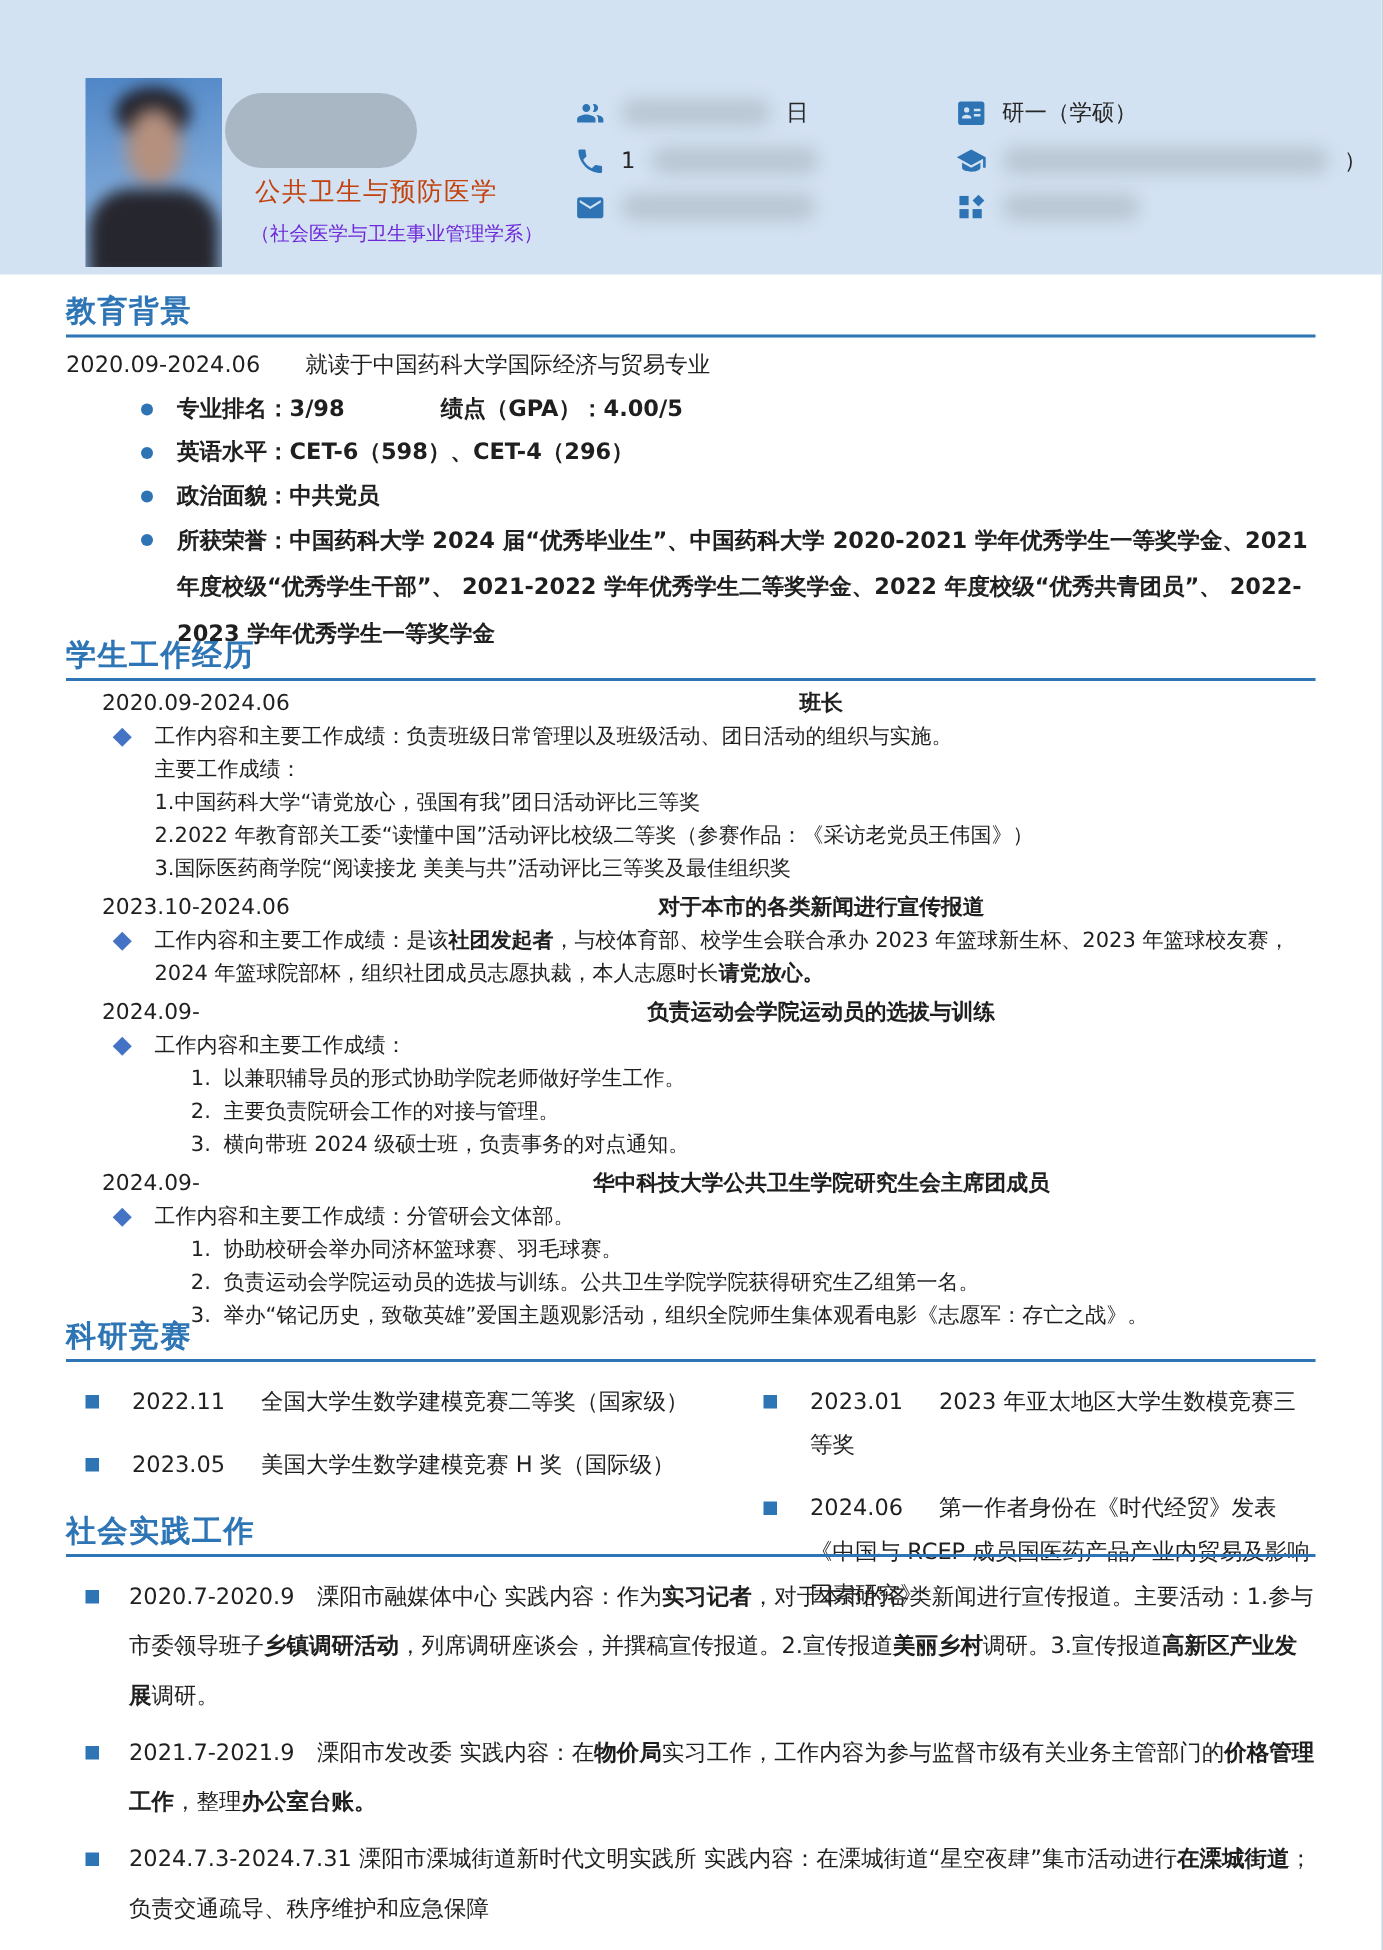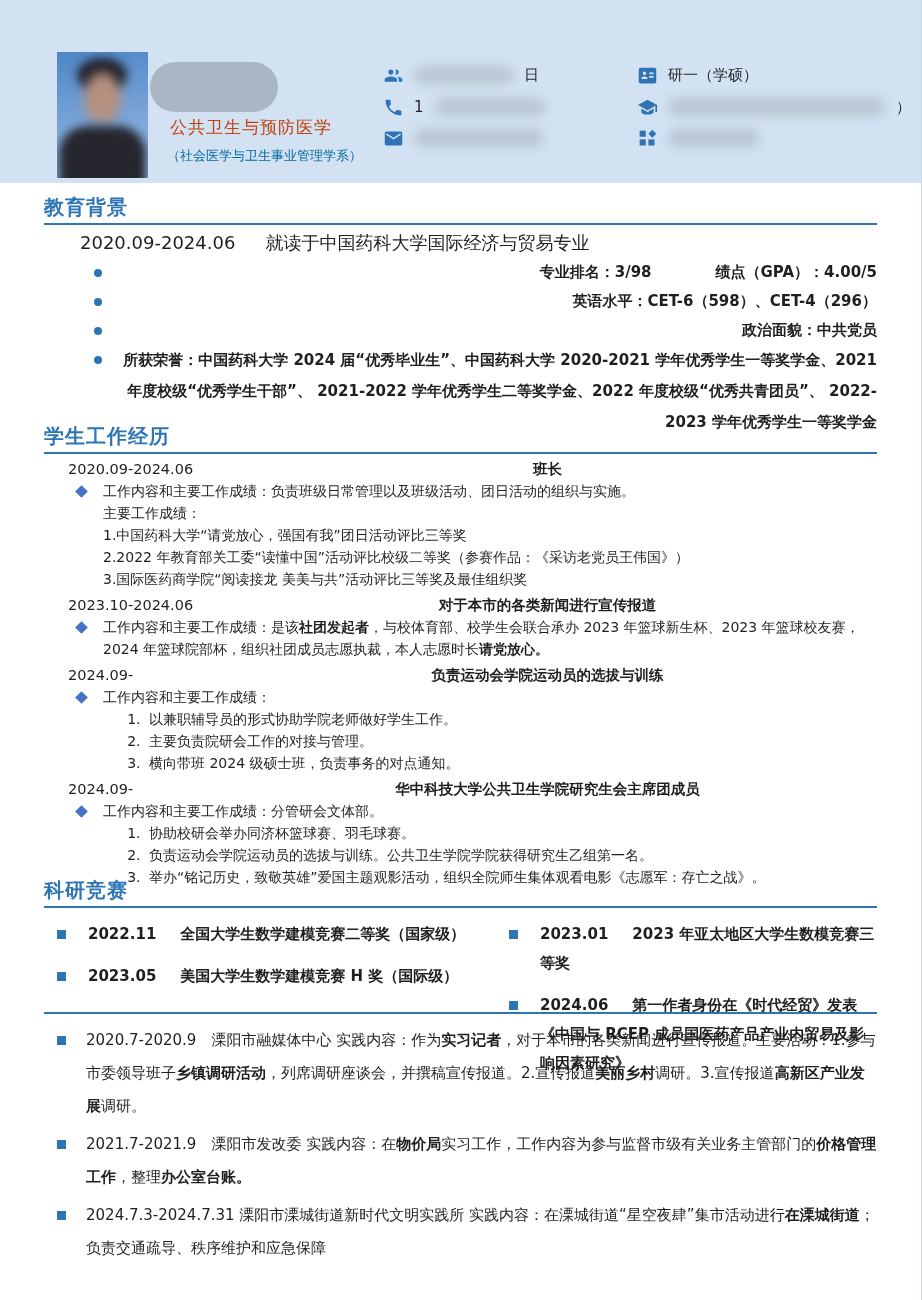--- a/index.html
+++ b/index.html
@@ -12,59 +12,59 @@
   .photo{position:absolute;left:57px;top:52px;width:91px;height:126px;overflow:hidden;
          background:linear-gradient(170deg,#4f86c6 0%,#7aa6d8 55%,#93b7e0 100%);}
   .ph-hair{position:absolute;left:20px;top:6px;width:50px;height:34px;border-radius:50%;background:#20202a;filter:blur(5px);}
   .ph-face{position:absolute;left:27px;top:20px;width:37px;height:52px;border-radius:50%;background:#b5907e;filter:blur(6px);}
   .ph-body{position:absolute;left:2px;bottom:-8px;width:87px;height:60px;border-radius:28px 28px 0 0;background:#26262e;filter:blur(5px);}
 
   .blob{display:inline-block;background:#b3c0cc;border-radius:10px;filter:blur(6px);opacity:.85;}
   .name-blob{position:absolute;left:150px;top:62px;width:128px;height:50px;border-radius:26px;background:#a9b7c4;}
 
   .major{position:absolute;left:170px;top:116px;font-size:17px;color:#c2410c;font-weight:500;letter-spacing:1px;}
-  .dept{position:absolute;left:167px;top:147px;font-size:13px;color:#0369a1;}
+  .dept{position:absolute;left:167px;top:147px;font-size:13px;color:#6d28d9;}
 
   .c-row{position:absolute;display:flex;align-items:center;gap:10px;height:24px;}
   .cicon{width:21px;height:21px;display:inline-flex;flex:0 0 21px;}
   .cicon svg{width:100%;height:100%;fill:#2e74b5;}
   .c-blob{height:18px;}
   .ctext{font-size:15px;color:#262626;white-space:nowrap;}
 
   
   .sec{position:absolute;left:44px;right:44px;}
   #sec-edu{top:195px;} #sec-work{top:424px;} #sec-research{top:878px;} #sec-social{top:1008px;}
   .sec-title{margin:0;font-size:20px;line-height:24px;font-weight:700;color:#2e75b6;letter-spacing:1px;}
   .sec-rule{height:2px;background:#2e75b6;margin-top:4px;}
 
   
-  .edu-intro{margin-top:6px;font-size:18px;line-height:24px;margin-left:36px;}
+  .edu-intro{margin-top:6px;font-size:15px;line-height:24px;}
   .edu-date{margin-right:30px;}
-  .edu-list{list-style:none;margin:3px 0 0;padding:0;text-align:right;}
+  .edu-list{list-style:none;margin:3px 0 0;padding:0;}
   .edu-list li{position:relative;padding-left:74px;font-size:15px;font-weight:700;line-height:29px;}
   .edu-list li.hn{line-height:31px;}
   .dot{position:absolute;left:50px;top:11px;width:8px;height:8px;border-radius:50%;background:#2e74b5;}
   .gpa{margin-left:64px;}
 
   
   .w-entry{margin-top:4px;font-size:14px;}
   .w-head{display:flex;font-size:14.5px;line-height:22px;}
   .w-date{flex:0 0 150px;padding-left:24px;}
   .w-role{flex:1;text-align:center;font-weight:700;}
   .w-item{position:relative;padding-left:59px;line-height:22px;}
   .dmd{position:absolute;left:33px;top:7px;width:9px;height:9px;background:#4472c4;transform:rotate(45deg);}
   .w-sub{padding-left:59px;line-height:22px;}
   .w-ol{margin:0;padding-left:101px;line-height:22px;}
   .w-ol li{padding-left:4px;}
 
   
   .r-grid{display:flex;margin-top:12px;font-size:15px;}
   .r-col-l{width:452px;}
   .r-col-r{flex:1;}
-  .r-item{position:relative;padding-left:44px;line-height:29px;margin-bottom:13px;font-weight:bold;}
+  .r-item{position:relative;padding-left:44px;line-height:29px;margin-bottom:13px;}
   .sq{position:absolute;left:13px;top:10px;width:9px;height:9px;background:#2e75b6;}
   .r-date{margin-right:24px;}
 
   
   .s-list{margin-top:10px;font-size:15px;}
   .s-item{position:relative;padding-left:42px;line-height:33px;margin-bottom:5px;}
   .s-item .sq{top:12px;}
   .bld{font-weight:700;}
 </style>
 </head>
@@ -213,20 +213,21 @@
         <div class="r-item"><span class="sq"></span><span class="r-date">2023.05</span><span>美国大学生数学建模竞赛 H 奖（国际级）</span></div>
       </div>
       <div class="r-col-r">
         <div class="r-item"><span class="sq"></span><span class="r-date">2023.01</span><span>2023 年亚太地区大学生数模竞赛三等奖</span></div>
         <div class="r-item"><span class="sq"></span><span class="r-date">2024.06</span><span>第一作者身份在《时代经贸》发表《中国与 RCEP 成员国医药产品产业内贸易及影响因素研究》</span></div>
       </div>
     </div>
   </section>
 
   <section class="sec" id="sec-social">
+    <h2 class="sec-title">社会实践工作</h2>
     <div class="sec-rule"></div>
     <div class="s-list">
       <div class="s-item"><span class="sq"></span><span><span>2020.7-2020.9　溧阳市融媒体中心 实践内容：作为</span><span class="bld">实习记者</span><span>，对于本市的各类新闻进行宣传报道。主要活动：1.参与市委领导班子</span><span class="bld">乡镇调研活动</span><span>，列席调研座谈会，并撰稿宣传报道。2.宣传报道</span><span class="bld">美丽乡村</span><span>调研。3.宣传报道</span><span class="bld">高新区产业发展</span><span>调研。</span></span></div>
       <div class="s-item"><span class="sq"></span><span><span>2021.7-2021.9　溧阳市发改委 实践内容：在</span><span class="bld">物价局</span><span>实习工作，工作内容为参与监督市级有关业务主管部门的</span><span class="bld">价格管理工作</span><span>，整理</span><span class="bld">办公室台账。</span></span></div>
       <div class="s-item"><span class="sq"></span><span><span>2024.7.3-2024.7.31 溧阳市溧城街道新时代文明实践所 实践内容：在溧城街道“星空夜肆”集市活动进行</span><span class="bld">在溧城街道</span><span>；负责交通疏导、秩序维护和应急保障</span></span></div>
     </div>
   </section>
 
 </div>
 

